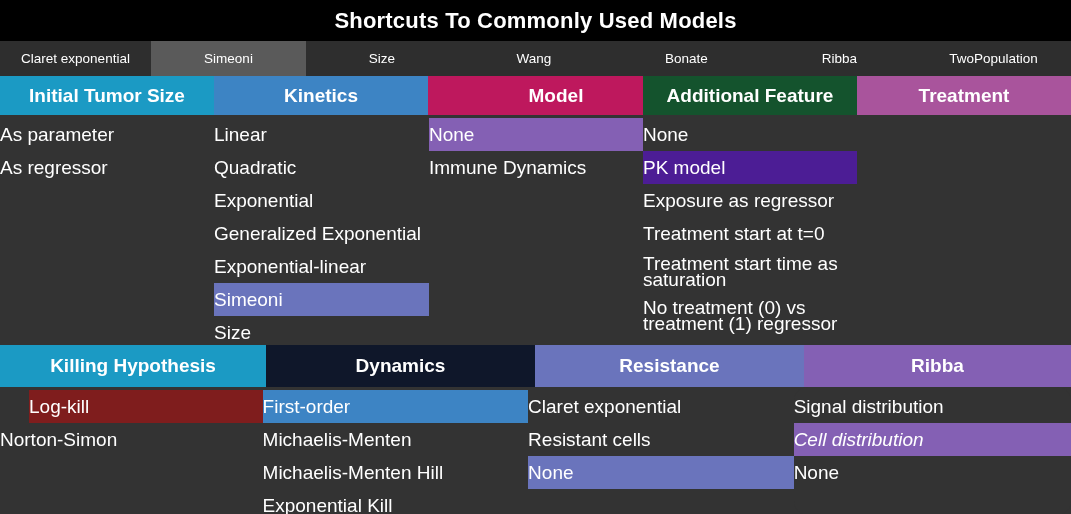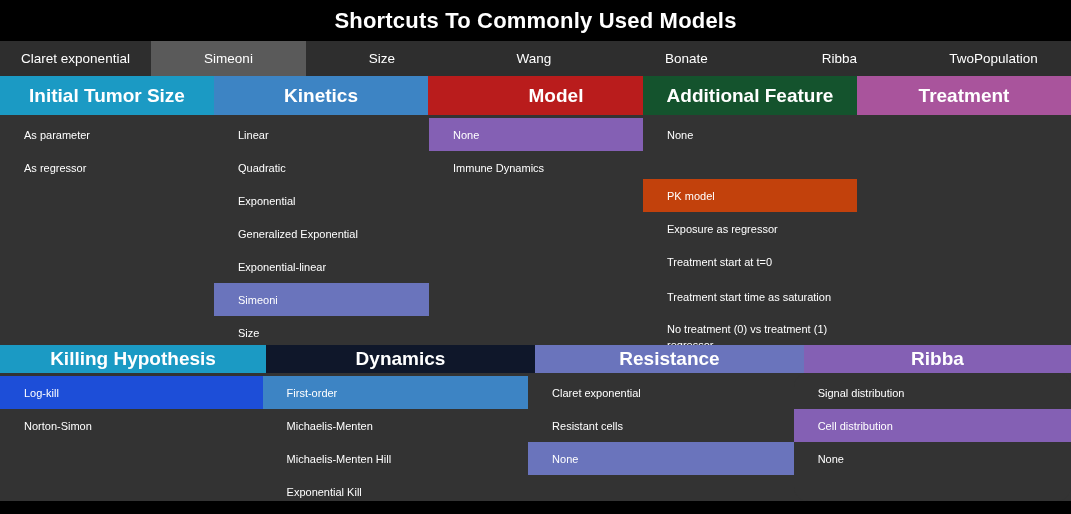--- a/index.html
+++ b/index.html
@@ -58,40 +58,40 @@
   }
   .headerrow .hcell {
     display: flex;
     align-items: center;
     justify-content: center;
     color: #ffffff;
     font-size: 19px;
     font-weight: bold;
     white-space: nowrap;
   }
-  .headerrow.sec2 { height: 28px; }
+  .headerrow.sec2 { height: 42px; }
 
   
   .colsrow {
     display: flex;
     background: #333333;
     align-items: flex-start;
   }
   .colsrow.sec1 { height: 230px; }
   .colsrow.sec2 { height: 128px; }
   .col {
     height: 100%;
     background: #333333;
     padding-top: 3px;
   }
   .opt {
     color: #ffffff;
-    font-size: 11px;
+    font-size: 19px;
     line-height: 16px;
-    padding: 8px 0 8px 24px;
+    padding: 8px 0 8px 0;
     background: transparent;
     min-height: 33px;
     display: flex;
     align-items: center;
   }
   .opt.two-line { min-height: 37px; padding-top: 6px; padding-bottom: 6px; }
   .opt.sel { color: #ffffff; }
 </style>
 </head>
 <body>
@@ -109,21 +109,21 @@
       <div class="tab" style="width: 152px;">Wang</div>
       <div class="tab" style="width: 153px;">Bonate</div>
       <div class="tab" style="width: 153px;">Ribba</div>
       <div class="tab" style="width: 155px;">TwoPopulation</div>
     </div>
 
   <div id="section-1">
       <div class="headerrow">
         <div class="hcell" style="width: 214px; background: rgb(27, 154, 196);">Initial Tumor Size</div>
         <div class="hcell" style="width: 214px; background: rgb(61, 132, 196);">Kinetics</div>
-        <div class="hcell" style="width: 215px; background: #b91c1c; padding-left: 41px;">Model</div>
+        <div class="hcell" style="width: 215px; background: #be185d; padding-left: 41px;">Model</div>
         <div class="hcell" style="width: 214px; background: #14532d;">Additional Feature</div>
         <div class="hcell" style="width: 214px; background: rgb(169, 84, 156);">Treatment</div>
       </div>
       <div class="colsrow sec1">
         <div class="col" style="width: 214px;">
           <div class="opt">As parameter</div>
           <div class="opt">As regressor</div>
         </div>
         <div class="col" style="width: 215px;">
           <div class="opt">Linear</div>
@@ -133,52 +133,52 @@
           <div class="opt">Exponential-linear</div>
           <div class="opt sel" style="background: rgb(106, 116, 188);">Simeoni</div>
           <div class="opt">Size</div>
         </div>
         <div class="col" style="width: 214px;">
           <div class="opt sel" style="background: rgb(132, 96, 180);">None</div>
           <div class="opt">Immune Dynamics</div>
         </div>
         <div class="col" style="width: 214px;">
           <div class="opt">None</div>
-          <div class="opt sel" style="background: #c2410c; margin-top: 28px;">PK model</div>
+          <div class="opt sel" style="background: #4c1d95;">PK model</div>
           <div class="opt">Exposure as regressor</div>
           <div class="opt">Treatment start at t=0</div>
           <div class="opt two-line">Treatment start time as saturation</div>
           <div class="opt two-line">No treatment (0) vs treatment (1) regressor</div>
         </div>
       </div>
     </div>
   <div id="section-2">
       <div class="headerrow sec2">
         <div class="hcell" style="width: 266px; background: rgb(27, 154, 196);">Killing Hypothesis</div>
         <div class="hcell" style="width: 269px; background: #0f172a;">Dynamics</div>
         <div class="hcell" style="width: 269px; background: rgb(106, 116, 188);">Resistance</div>
         <div class="hcell" style="width: 267px; background: rgb(132, 96, 180);">Ribba</div>
       </div>
       <div class="colsrow sec2">
         <div class="col" style="width: 266px;">
-          <div class="opt sel" style="background: #1d4ed8;">Log-kill</div>
+          <div class="opt sel" style="background: #7f1d1d; margin-left: 29px;">Log-kill</div>
           <div class="opt">Norton-Simon</div>
         </div>
         <div class="col" style="width: 269px;">
           <div class="opt sel" style="background: rgb(61, 132, 196);">First-order</div>
           <div class="opt">Michaelis-Menten</div>
           <div class="opt">Michaelis-Menten Hill</div>
           <div class="opt">Exponential Kill</div>
         </div>
         <div class="col" style="width: 269px;">
           <div class="opt">Claret exponential</div>
           <div class="opt">Resistant cells</div>
           <div class="opt sel" style="background: rgb(106, 116, 188);">None</div>
         </div>
         <div class="col" style="width: 281px; border-radius: 14px;">
           <div class="opt">Signal distribution</div>
-          <div class="opt sel" style="background: rgb(132, 96, 180);">Cell distribution</div>
+          <div class="opt sel" style="background: rgb(132, 96, 180); font-style: italic;">Cell distribution</div>
           <div class="opt">None</div>
         </div>
       </div>
     </div>
 
 </div>
 
 </body></html>

